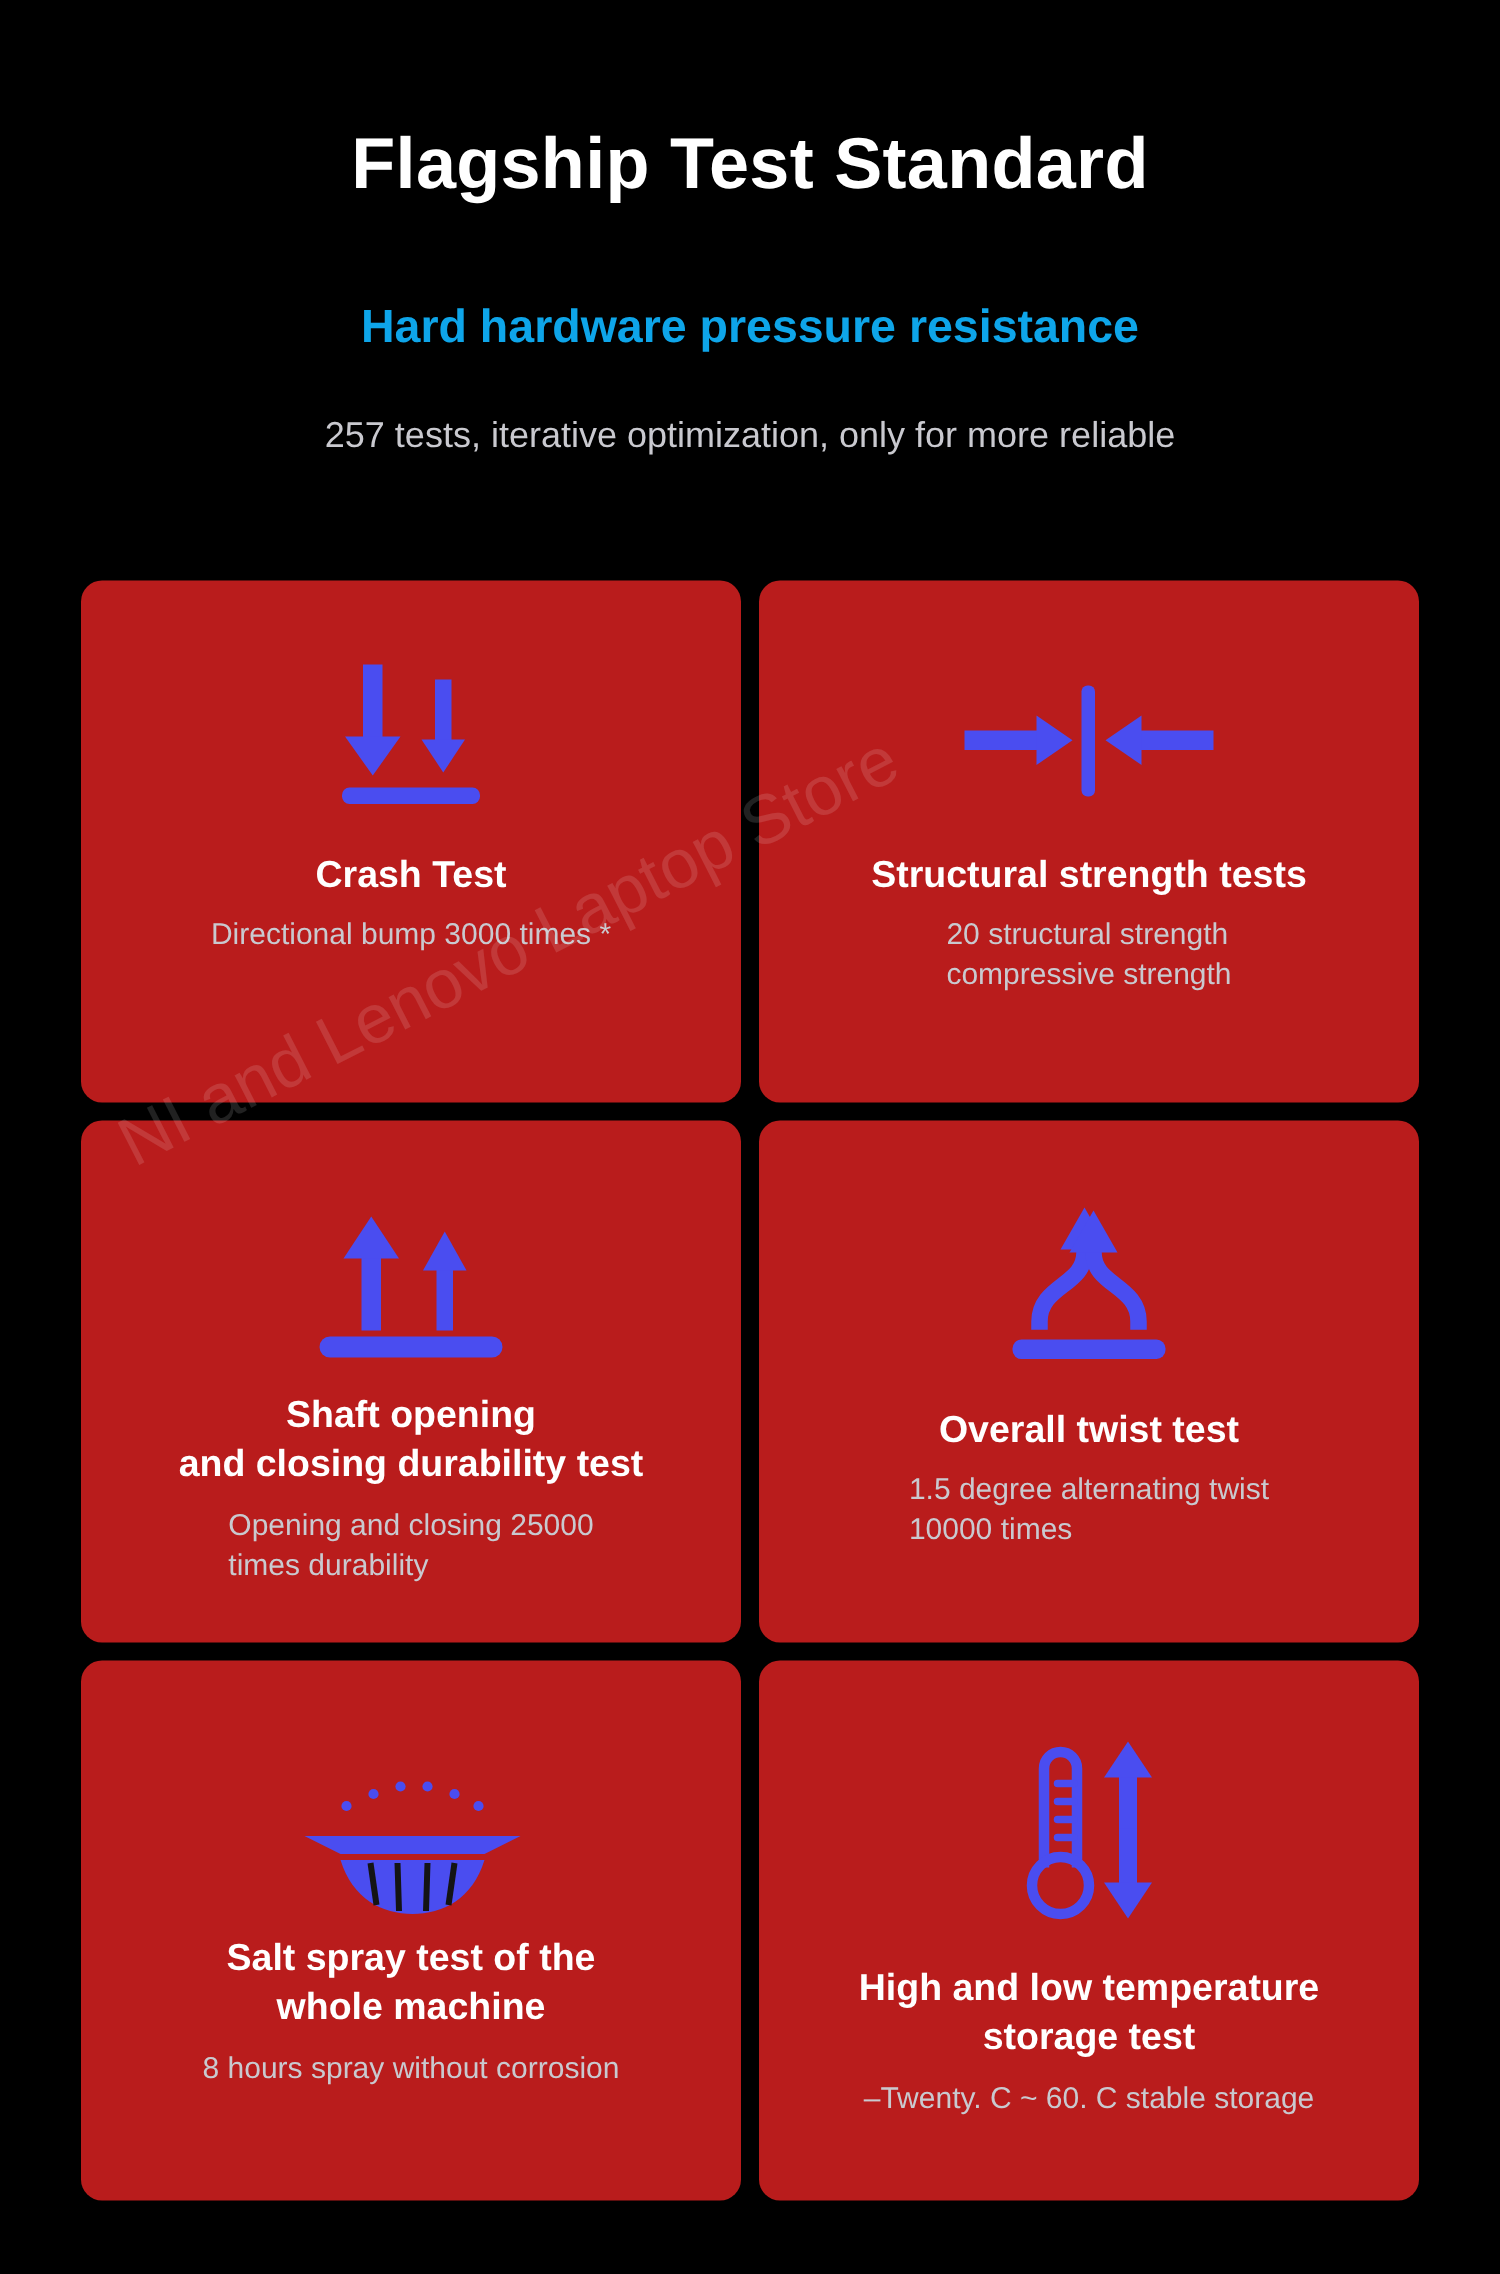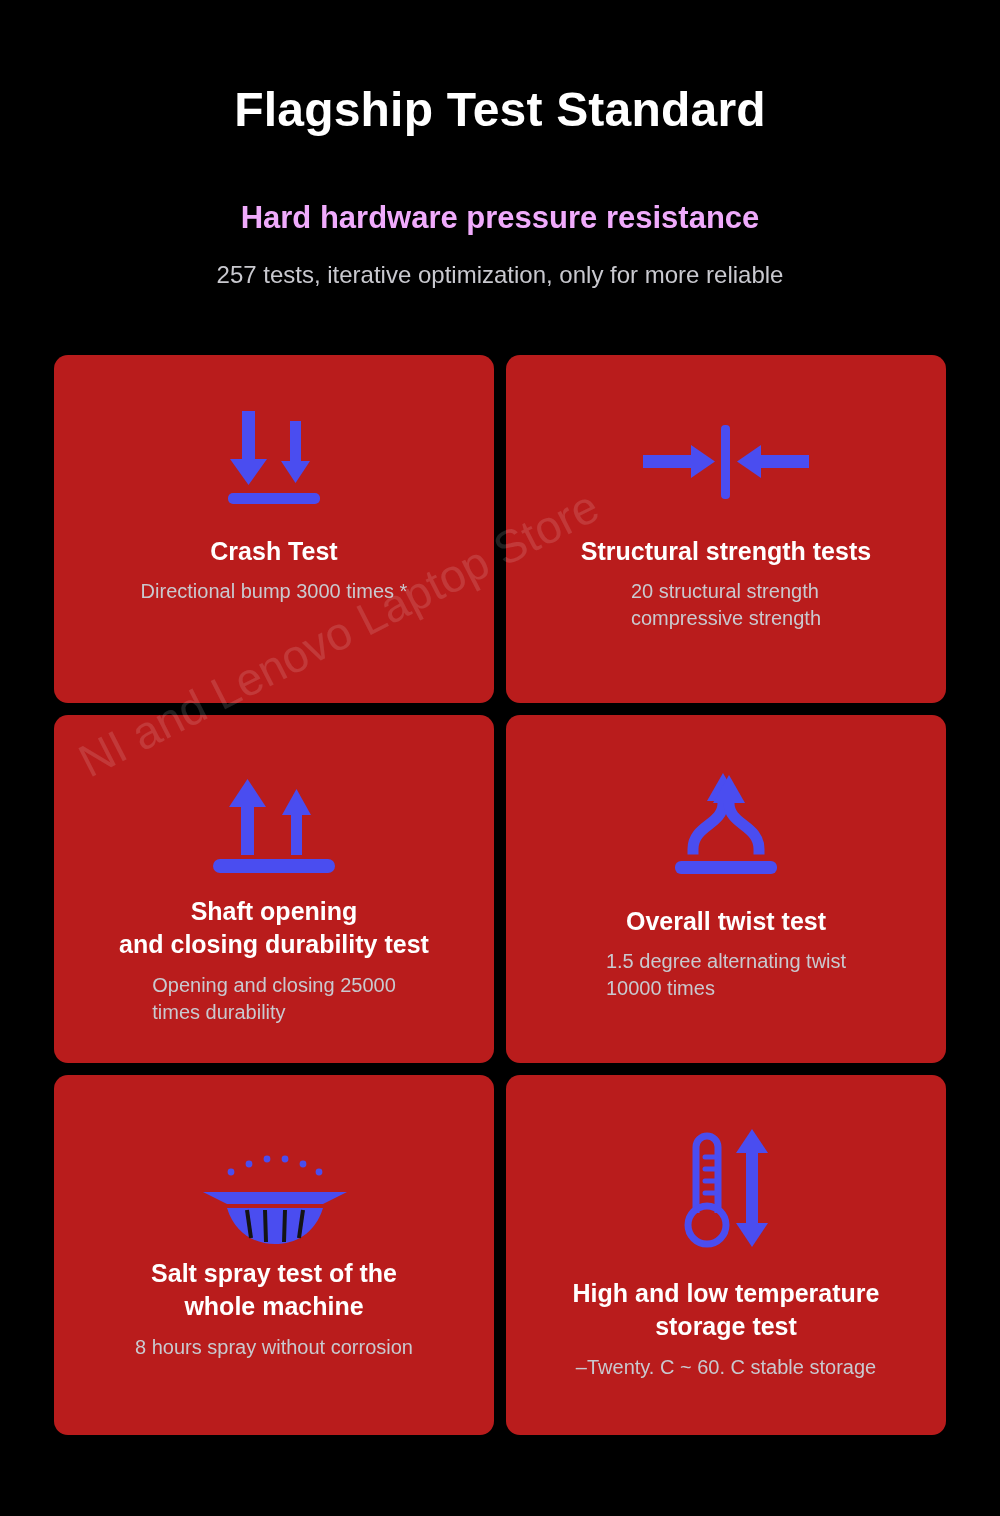--- a/index.html
+++ b/index.html
@@ -31,29 +31,29 @@
     font-size: 48px;
     font-weight: 700;
     letter-spacing: 0.2px;
     color: #ffffff;
     margin: 0;
     line-height: 1.1;
   }
   .sub-title {
     font-size: 31px;
     font-weight: 700;
-    color: #f0abfc;
+    color: #0ea5e9;
     margin: 0;
     padding-top: 62px;
     line-height: 1.2;
   }
   .lead {
     font-size: 24px;
     color: #c9c9cf;
-    margin: 0;
+    margin: 16px;
     padding-top: 20px;
     line-height: 1.55;
     font-weight: 400;
   }
   .grid {
     position: relative;
     margin: 0 auto;
     width: 892px;
     padding-top: 62px;
     display: grid;

